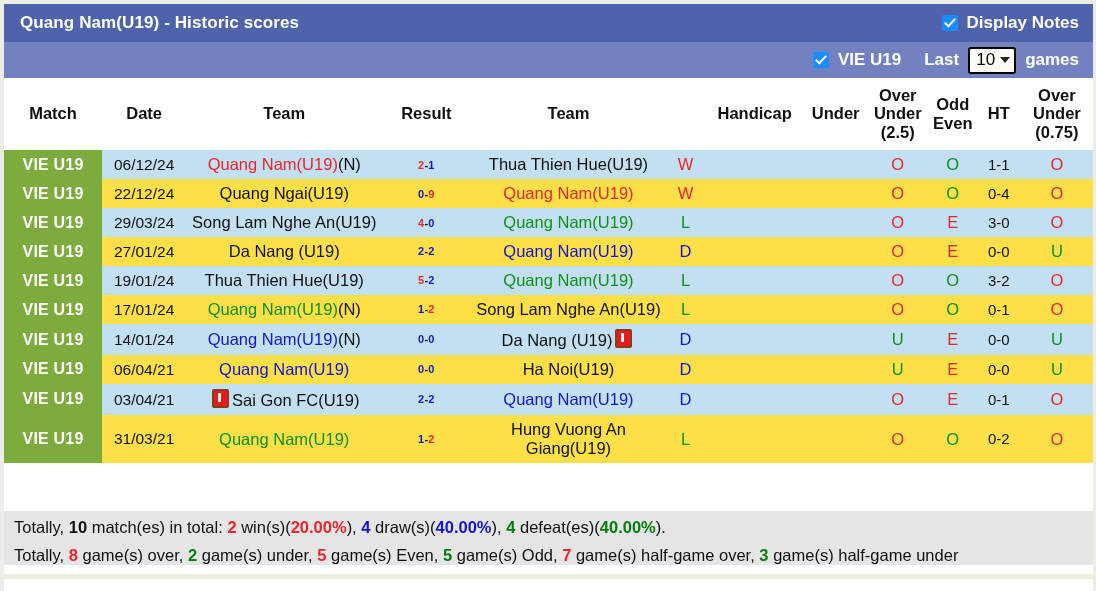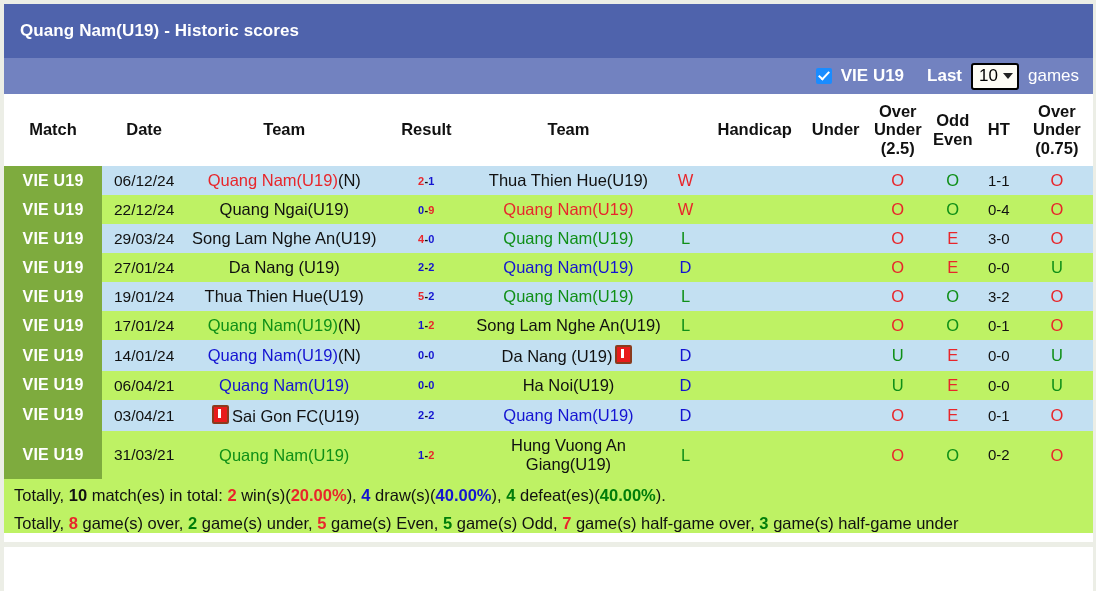--- a/index.html
+++ b/index.html
@@ -13,36 +13,36 @@
     position:relative;width:1096px;height:591px;
     box-sizing:border-box;
     background:#ffffff;
     border-left:4px solid #eceee6;
     border-right:3px solid #eceee6;
     border-top:4px solid #eceee6;
   }
 
   
   .titlebar{
-    height:54px;background:#4f63ac;color:#ffffff;
+    height:38px;background:#4f63ac;color:#ffffff;
     display:flex;align-items:center;justify-content:space-between;
     padding:0 14px 0 16px;box-sizing:border-box;
   }
   .title-text{font-size:17px;font-weight:bold;letter-spacing:.1px;}
   .notes-box{display:flex;align-items:center;gap:9px;}
   .notes-label{font-size:17px;font-weight:bold;}
 
   .subbar{
     height:36px;background:#7282c0;color:#ffffff;
     display:flex;align-items:center;justify-content:flex-end;
     padding:0 14px 0 0;box-sizing:border-box;gap:9px;
   }
   .sub-label{font-size:17px;font-weight:bold;}
   .last-label{font-size:17px;font-weight:bold;margin-left:14px;}
-  .games-label{font-size:17px;font-weight:normal;}
+  .games-label{font-size:17px;font-weight:bold;}
 
   .cbx{
     width:16px;height:16px;border-radius:2px;background:#1a8cff;
     position:relative;display:inline-block;flex:none;cursor:pointer;
   }
   .cbx::after{
     content:"";position:absolute;left:5px;top:1px;
     width:4px;height:9px;border:solid #fff;border-width:0 2px 2px 0;
     transform:rotate(43deg);
   }
@@ -63,21 +63,21 @@
   thead th{
     background:#ffffff;color:#111;font-size:16.5px;font-weight:bold;
     padding:8px 2px;vertical-align:middle;line-height:1.12;
     border-bottom:1px solid #ffffff;
   }
   tbody td{
     font-size:16px;color:#111;padding:5px 3px;vertical-align:middle;
     text-align:center;line-height:1.15;
   }
   tbody tr.odd td{background:#c3e0f2;}
-  tbody tr.even td{background:#bef264;}
+  tbody tr.even td{background:#fde047;}
   td.badge{
     background:#7eab3e !important;color:#ffffff;font-weight:bold;
     font-size:16px;text-align:center;letter-spacing:.2px;
   }
   td.date{font-size:15.5px;}
   td.team{font-size:16.5px;}
   td.result{font-size:11px;font-weight:bold;letter-spacing:.2px;}
   td.wl{font-size:16.5px;}
   td.ou,td.oe,td.ou2{font-size:16.5px;}
   td.ht{font-size:15px;color:#111;}
@@ -94,32 +94,36 @@
     border:2px solid #8a3b1e;border-radius:2px;position:relative;
     vertical-align:-2px;margin:0 3px;
   }
   .card::after{
     content:"";position:absolute;left:4px;top:2px;width:3px;height:9px;
     background:#ffffff;
   }
 
   
   .foot{
-    background:#bef264;padding:7px 0 0 10px;box-sizing:border-box;
+    background:#e5e5e5;padding:7px 0 0 10px;box-sizing:border-box;margin-top:48px;
   }
   .foot p{margin:0 0 9px 0;font-size:16.5px;color:#111;}
   .bar{height:5px;background:#eceee6;}
 </style>
 </head>
 <body>
 
 <div class="page">
 
   <div class="titlebar">
     <span class="title-text">Quang Nam(U19) - Historic scores</span>
+    <span class="notes-box">
+      <span class="cbx"></span>
+      <span class="notes-label">Display Notes</span>
+    </span>
   </div>
 
   <div class="subbar">
     <span class="cbx"></span>
     <span class="sub-label">VIE U19</span>
     <span class="last-label">Last</span>
     <span class="sel">
       <span>10</span>
       <span class="carat"></span>
     </span>

